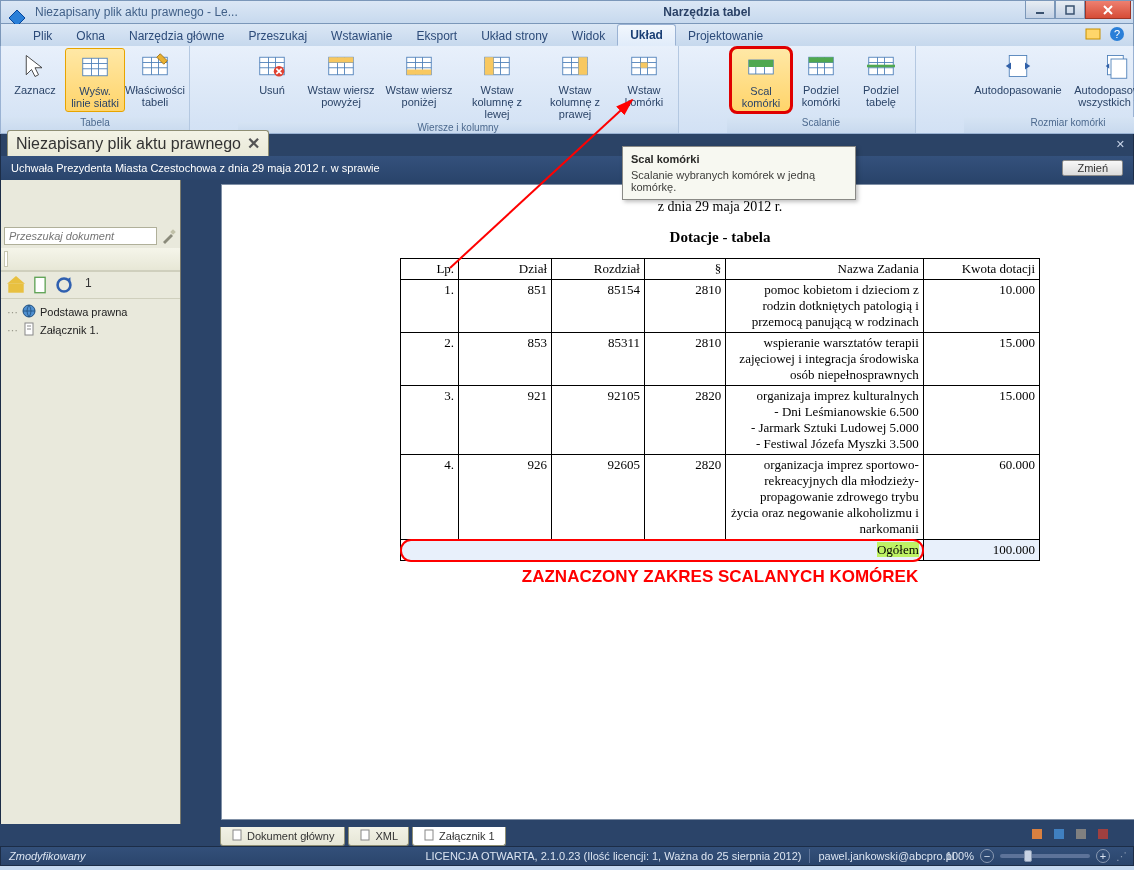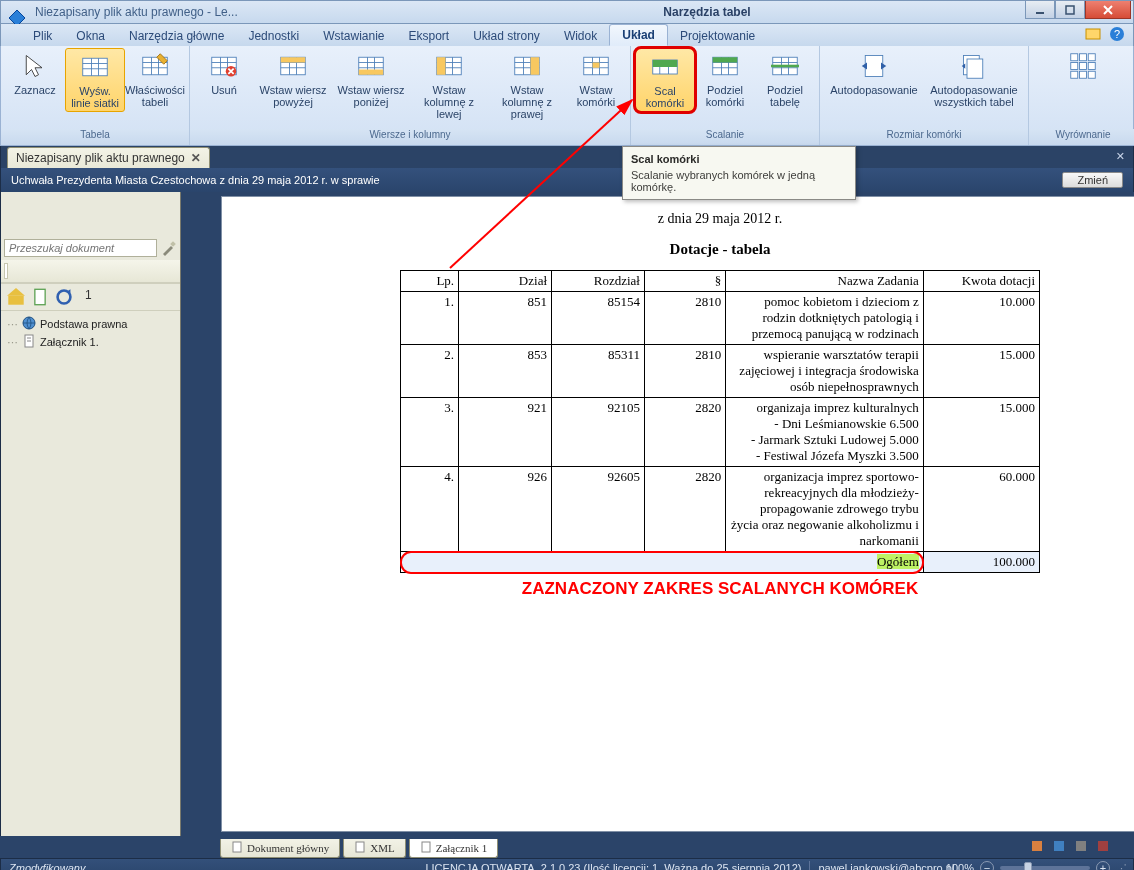--- a/index.html
+++ b/index.html
@@ -16,40 +16,40 @@
   .title-bar .winbtns svg { width:12px; height:12px; }
 
   
   .tabs-row { height: 22px; background: linear-gradient(#dbe7f5,#c6d8ed); display:flex; align-items:flex-end; padding-left: 20px; border-left:1px solid #7b97b9; border-right:1px solid #7b97b9; position:relative;}
   .tabs-row .tab { padding: 3px 12px; color:#2c4b79; font-size:12px; cursor:pointer;}
   .tabs-row .tab.active { background: linear-gradient(#f2f7fd,#e1ecfa); border:1px solid #9ab2d3; border-bottom:1px solid #e1ecfa; border-radius:3px 3px 0 0; color:#1a3f75; font-weight:bold;}
   .tabs-row .right-icons { position:absolute; right:8px; top:2px; display:flex; gap:8px;}
   .tabs-row .right-icons div { width:16px; height:16px; }
 
   
-  .ribbon { height: 100px; background: linear-gradient(#e8f0fb,#d2e1f4); border:1px solid #9ab2d3; border-top:none; display:flex; }
+  .ribbon { height: 88px; background: linear-gradient(#e8f0fb,#d2e1f4); border:1px solid #9ab2d3; border-top:none; display:flex;gap:48px; }
   .ribbon-group { border-right:1px solid #b4c8e1; display:flex; flex-direction:column; }
   .ribbon-group-body { flex:1; display:flex; align-items:flex-start; padding:2px 4px 0 4px; }
   .ribbon-group-label { height:16px; text-align:center; font-size:10px; color:#4c698e; background:linear-gradient(#d6e4f4,#c8d9ee);}
   .ribbon-btn { display:flex; flex-direction:column; align-items:center; justify-content:flex-start; padding:2px 4px; width:60px; cursor:pointer; text-align:center;}
   .ribbon-btn.wide { width:78px;}
   .ribbon-btn.vwide { width:100px;text-align:center;}
   .ribbon-btn .icon { width:32px; height:32px; margin-bottom:2px; display:flex; align-items:center; justify-content:center;}
   .ribbon-btn .lbl { font-size:11px; color:#2b4468; line-height:12px;}
   .ribbon-btn.highlight { background: linear-gradient(#ffe8a6,#ffd46a); border:1px solid #e7a400; border-radius:3px; }
   .ribbon-btn.red-outline { outline: 3px solid #e00000; outline-offset: -1px; border-radius:6px; }
 
   
   .tooltip { position:absolute; left:622px; top:146px; width:234px; background:#f7f8f1; border:1px solid #8a8a86; box-shadow:2px 2px 4px rgba(0,0,0,.25); z-index:50; padding:6px 8px;}
   .tooltip .tt-title { font-weight:bold; font-size:11px; color:#2a2a28; margin-bottom:4px;}
   .tooltip .tt-body { font-size:11px; color:#3d3d3a;}
 
   
   .doc-tabs { height:22px; background:#2b4366; display:flex; align-items:flex-end; padding-left:6px; position:relative; border-left:1px solid #1c2d47; border-right:1px solid #1c2d47;}
-  .doc-tabs .dtab { background: linear-gradient(#f3f3e6,#e9e9d8); padding:3px 8px 3px 8px; font-size:12px; color:#333; border:1px solid #8f8f74; border-bottom:none; border-radius:3px 3px 0 0; display:flex; align-items:center; gap:6px;}
+  .doc-tabs .dtab { background: linear-gradient(#f3f3e6,#e9e9d8); padding:3px 8px 3px 8px; font-size:16px; color:#333; border:1px solid #8f8f74; border-bottom:none; border-radius:3px 3px 0 0; display:flex; align-items:center; gap:6px;}
   .doc-tabs .dtab .x { color:#555; font-weight:bold; cursor:pointer;}
   .doc-tabs .closeall { position:absolute; right:8px; top:4px; color:#c8d4e8; cursor:pointer;}
 
   
   .header-bar { height:24px; background: linear-gradient(#34517c,#2a456c); color:#fff; display:flex; align-items:center; padding:0 10px; justify-content:space-between; border-left:1px solid #1c2d47; border-right:1px solid #1c2d47;}
   .header-bar .change-btn { background: linear-gradient(#f8f8f8,#dcdcdc); border:1px solid #8a8a8a; color:#333; padding:1px 14px; font-size:11px; border-radius:2px; cursor:pointer;}
 
   
   .main { display:flex; height: 644px; background:#2b4469; border-left:1px solid #1c2d47;border-right:1px solid #1c2d47;}
   .sidebar { width:210px; background:#e9e9dc; display:flex; flex-direction:column; border-right:1px solid #7a7a6d;}
@@ -74,21 +74,21 @@
   table.data td, table.data th { border:1px solid #000; padding:2px 4px; vertical-align:top; text-align:right; font-weight:normal;}
   .sel-row td { background: #e8f0fb; }
   .sel-outline { outline:2px solid #ff0000; outline-offset:-1px; border-radius:10px;}
   .annotation { color:#ff0000; font-weight:bold; font-size:17px; text-align:center; margin-top:6px; font-family:Arial,sans-serif;}
   .vscroll { width:16px; background:#e9e9e4; border-left:1px solid #b5b5ab; position:relative;}
   .vscroll .arrow { height:16px; background:#d7d7cf; border:1px solid #b5b5ab; display:flex; align-items:center; justify-content:center;}
   .vscroll .thumb { position:absolute; top:18px; left:2px; right:2px; height:600px; background:linear-gradient(#dcdcd2,#d0d0c6); border:1px solid #b5b5ab; border-radius:2px;}
 
   
   .bottom-tabs { height:22px; background:#2b4469; display:flex; align-items:flex-end; padding-left:220px; position:relative;}
-  .bottom-tabs .btab { background:linear-gradient(#f2f2e6,#e6e6d6); border:1px solid #8f8f74; border-top:none; border-radius:0 0 3px 3px; padding:2px 10px; font-size:11px; color:#333; margin-right:3px; display:flex; align-items:center; gap:4px;font-family:Liberation Serif, serif;}
+  .bottom-tabs .btab { background:linear-gradient(#f2f2e6,#e6e6d6); border:1px solid #8f8f74; border-top:none; border-radius:0 0 3px 3px; padding:2px 10px; font-size:11px; color:#333; margin-right:3px; display:flex; align-items:center; gap:4px;}
   .bottom-tabs .btab.active { background:#fff; }
   .bottom-tabs .right-ic { position:absolute; right:24px; top:3px; display:flex; gap:8px;}
   .bottom-tabs .right-ic div { width:14px; height:14px;}
 
   
   .status-bar { height:20px; background:linear-gradient(#33507a,#2a456c); color:#dbe4f1; display:flex; align-items:center; padding:0 8px; font-size:11px; border:1px solid #1c2d47; position:relative;}
   .status-bar .sep { width:1px; height:14px; background:#5d7399; margin:0 8px;}
   .status-bar .right { position:absolute; right:6px; display:flex; align-items:center; gap:6px;}
   .slider { width:90px; height:4px; background:#5d7399; border-radius:2px; position:relative;}
   .slider .knob { width:8px; height:12px; background:#c8d3e4; border:1px solid #8a9ab3; position:absolute; left:24px; top:-4px; border-radius:2px;}
@@ -127,21 +127,21 @@
           <path d="M2 2 L10 10 M10 2 L2 10" stroke="currentColor" stroke-width="2"></path>
         </svg>
       </div>
   </div>
 </div>
 
 <div class="tabs-row" id="menu-tabs">
   <div class="tab">Plik</div>
     <div class="tab">Okna</div>
     <div class="tab">Narzędzia główne</div>
-    <div class="tab">Jednostki</div>
+    <div class="tab">Przeszukaj</div>
     <div class="tab">Wstawianie</div>
     <div class="tab">Eksport</div>
     <div class="tab">Układ strony</div>
     <div class="tab">Widok</div>
     <div class="tab active">Układ</div>
     <div class="tab">Projektowanie</div>
     <div class="right-icons">
     <div><svg viewBox="0 0 16 16">
           <rect x="1" y="3" width="14" height="10" fill="#ffd66a" stroke="#c89000"></rect>
         </svg></div>

